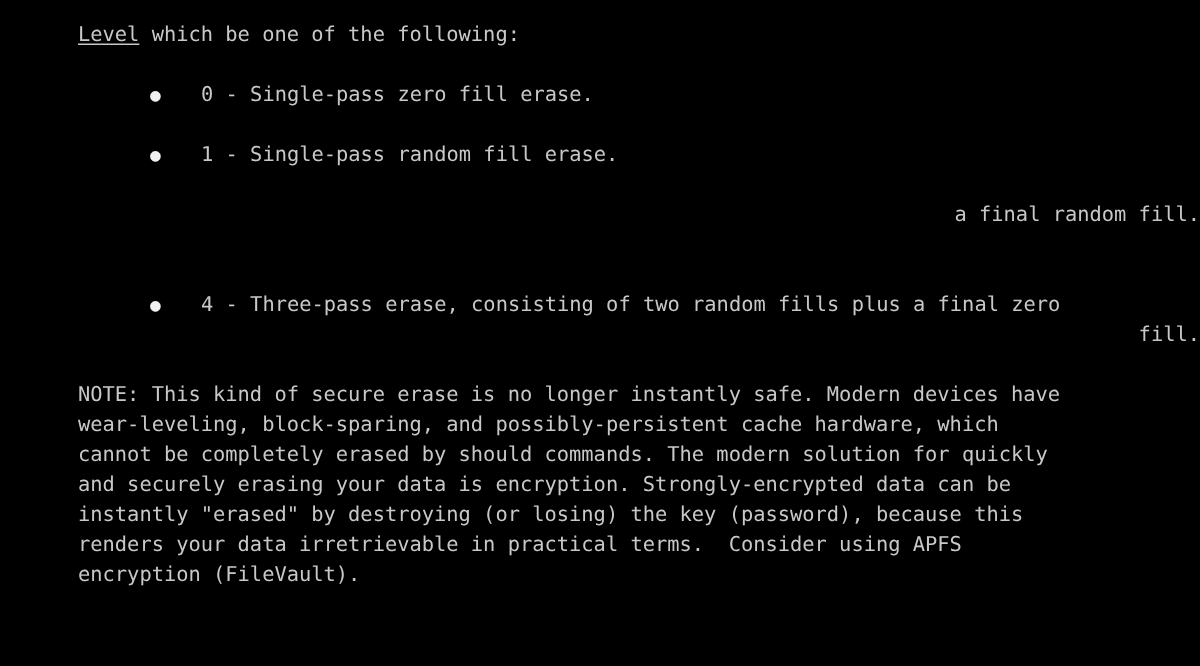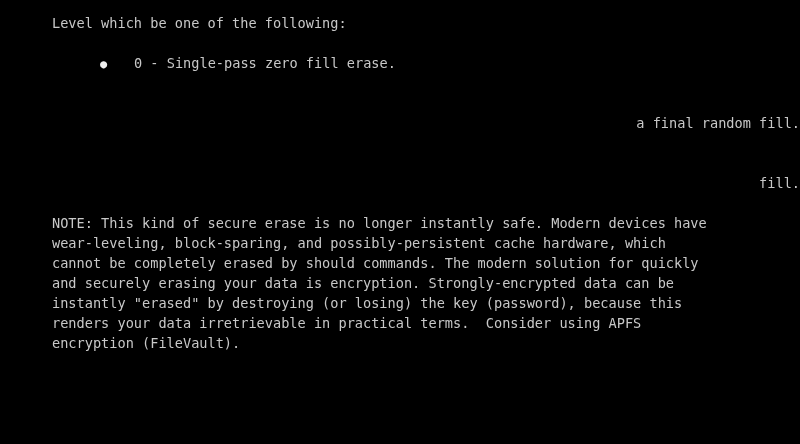--- a/index.html
+++ b/index.html
@@ -22,20 +22,21 @@
     font-family: "DejaVu Sans Mono", "Liberation Mono", monospace;
     font-size: 13.6px;
     color: var(--fg, #c8c8c8);
   }
   .line {
     height: 20px;
     line-height: 20px;
     white-space: pre;
   }
   .keyword {
+    text-decoration: underline;
     text-underline-offset: 2px;
     text-align: center;
   }
   .bullet {
     display: inline-block;
     width: 82px;
     padding-left: 48px;
     box-sizing: border-box;
     color: var(--bullet, #f0f0f0);
     font-size: 12px;
@@ -51,30 +52,32 @@
 <div class="screen">
 
   <div class="line"><span class="keyword">Level</span><span> which be one of the following:</span></div>
 
   <div class="line"></div>
 
   <div class="line"><span class="bullet">●</span><span>0 - Single-pass zero fill erase.</span></div>
 
   <div class="line"></div>
 
+  <div class="line"><span class="bullet">●</span><span>1 - Single-pass random fill erase.</span></div>
 
   <div class="line"></div>
 
   <div class="line cont"><span>a final random fill.</span></div>
 
   <div class="line"></div>
 
 
   <div class="line"></div>
 
+  <div class="line"><span class="bullet">●</span><span>4 - Three-pass erase, consisting of two random fills plus a final zero</span></div>
   <div class="line cont"><span>fill.</span></div>
 
   <div class="line"></div>
 
   <div class="line"><span>NOTE: This kind of secure erase is no longer instantly safe. Modern devices have</span></div>
   <div class="line"><span>wear-leveling, block-sparing, and possibly-persistent cache hardware, which</span></div>
   <div class="line"><span>cannot be completely erased by should commands. The modern solution for quickly</span></div>
   <div class="line"><span>and securely erasing your data is encryption. Strongly-encrypted data can be</span></div>
   <div class="line"><span>instantly "erased" by destroying (or losing) the key (password), because this</span></div>
   <div class="line"><span>renders your data irretrievable in practical terms.  Consider using APFS</span></div>

